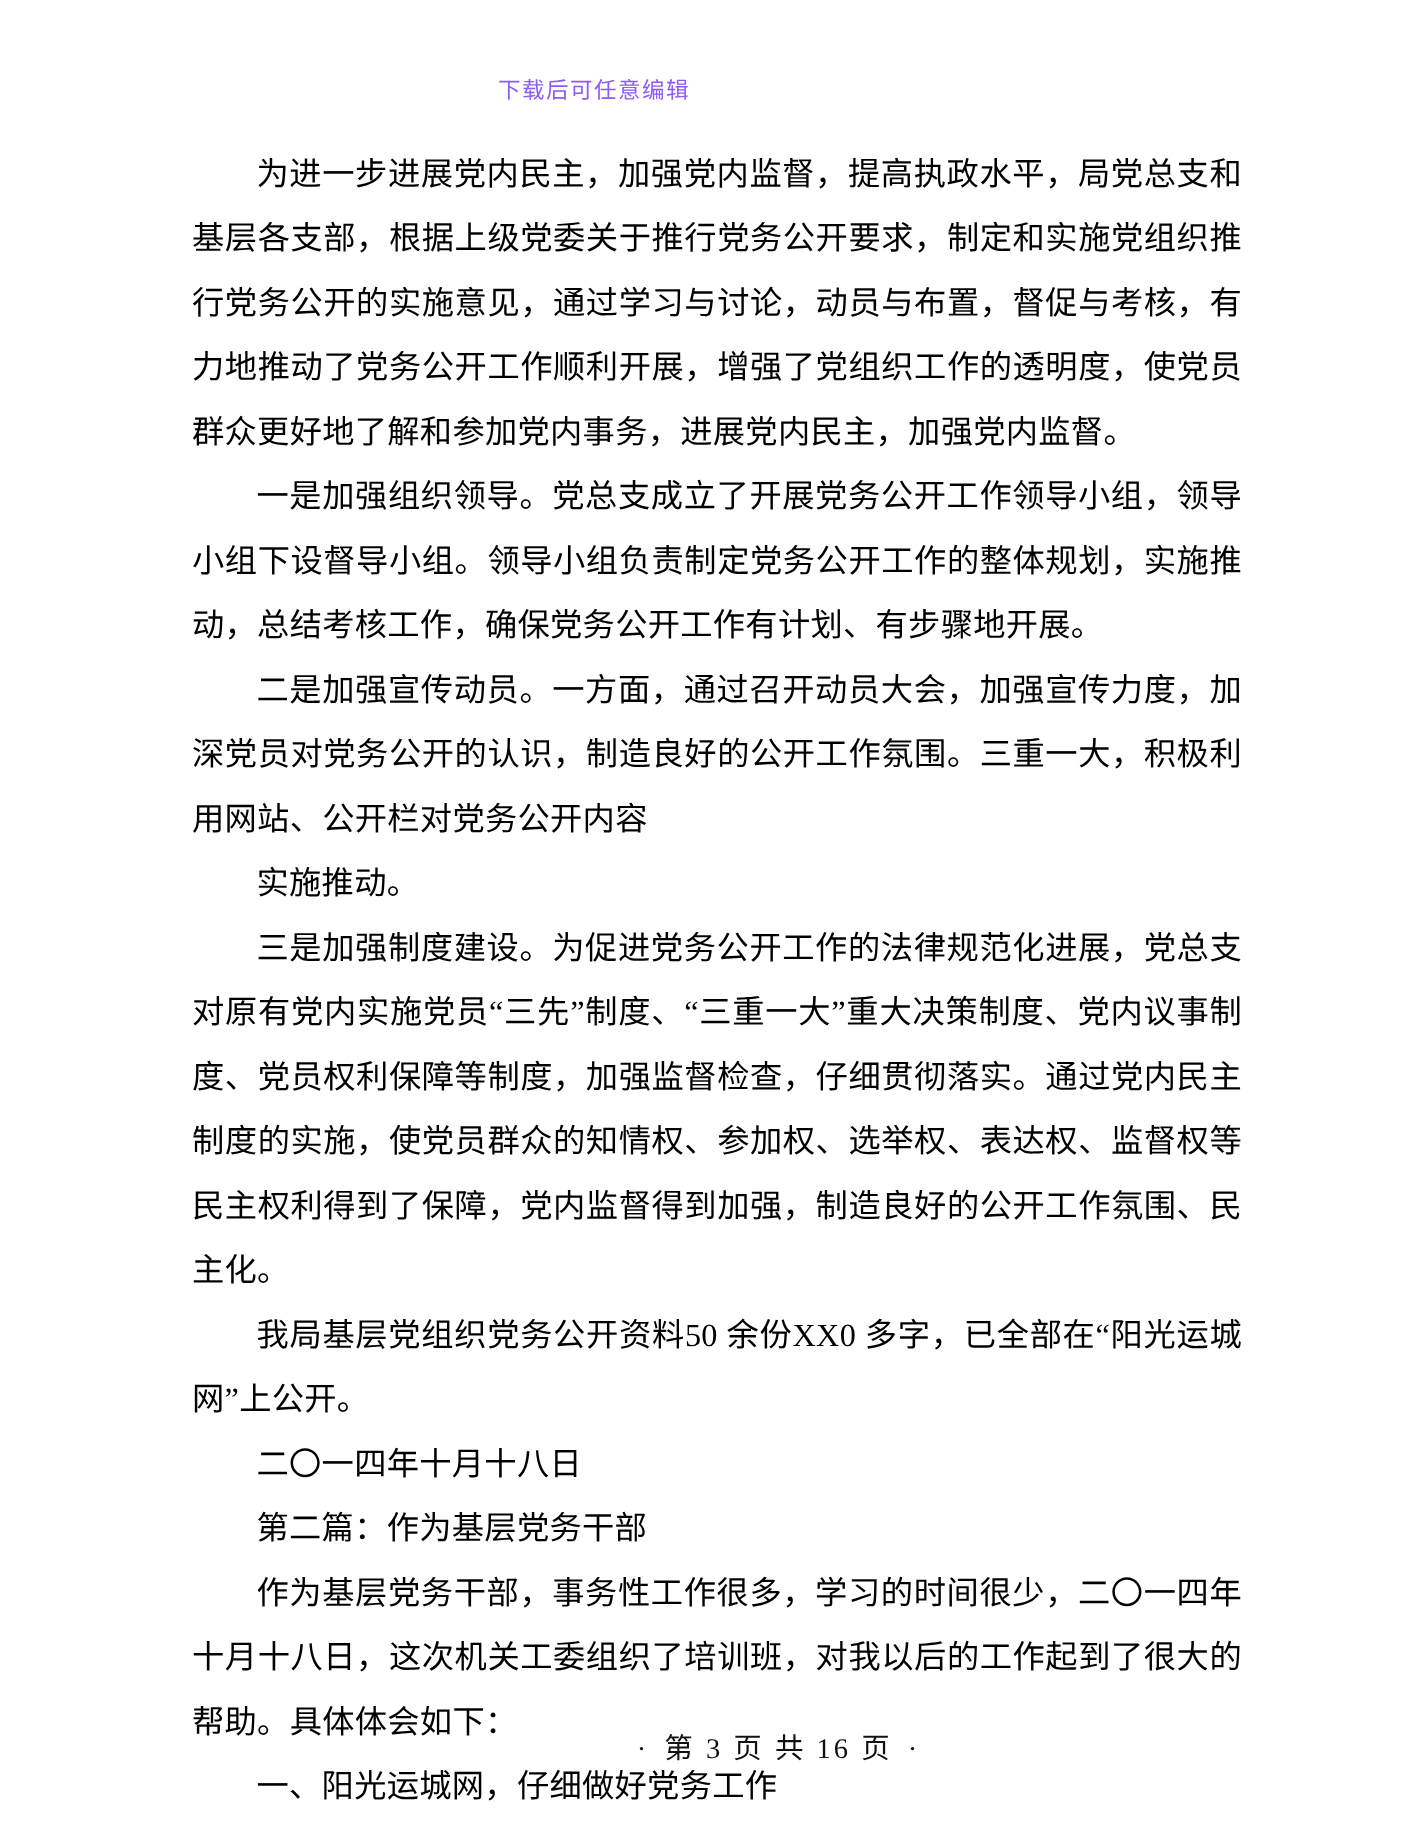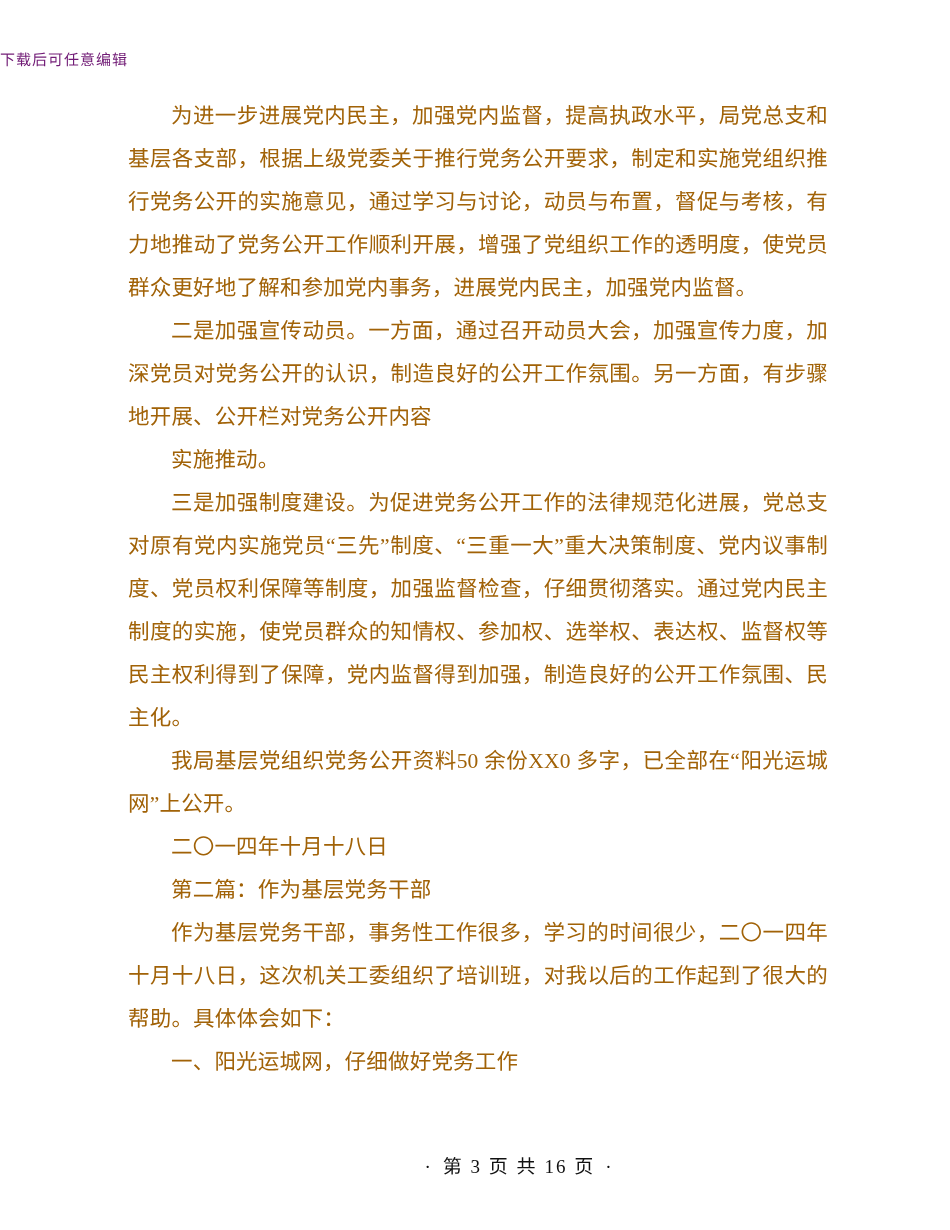--- a/index.html
+++ b/index.html
@@ -20,39 +20,40 @@
     width: 950px;
     height: 1230px;
     position: relative;
     box-sizing: border-box;
   }
   .header {
     position: absolute;
     top: 48px;
     left: 0;
     width: 792px;
+    text-align: center;
     font-size: 15px;
-    color: #701a75;
+    color: #8b5cf6;
     letter-spacing: 1px;
     font-family: "Liberation Serif", "DejaVu Serif", serif;
   }
   .content {
     position: absolute;
     top: 95px;
     left: 128px;
     width: 700px;
   }
   .para {
     font-size: 21.5px;
     line-height: 43px;
     text-align: justify;
     text-justify: inter-ideograph;
     margin: 0 0 0 0;
     letter-spacing: 0.2px;
-    color: #a16207;
+    color: #000000;
   }
   .para.indent {
     text-indent: 2em;
   }
   .footer {
     position: absolute;
     bottom: 52px;
     left: 0;
     width: 950px;
     text-align: center;
@@ -77,21 +78,22 @@
 </style>
 </head>
 <body>
 
 <div class="page">
 
   <div class="header">下载后可任意编辑</div>
 
   <div class="content">
     <p class="para indent">为进一步进展党内民主，加强党内监督，提高执政水平，局党总支和基层各支部，根据上级党委关于推行党务公开要求，制定和实施党组织推行党务公开的实施意见，通过学习与讨论，动员与布置，督促与考核，有力地推动了党务公开工作顺利开展，增强了党组织工作的透明度，使党员群众更好地了解和参加党内事务，进展党内民主，加强党内监督。</p>
-    <p class="para indent">二是加强宣传动员。一方面，通过召开动员大会，加强宣传力度，加深党员对党务公开的认识，制造良好的公开工作氛围。另一方面，有步骤地开展、公开栏对党务公开内容</p>
+    <p class="para indent">一是加强组织领导。党总支成立了开展党务公开工作领导小组，领导小组下设督导小组。领导小组负责制定党务公开工作的整体规划，实施推动，总结考核工作，确保党务公开工作有计划、有步骤地开展。</p>
+    <p class="para indent">二是加强宣传动员。一方面，通过召开动员大会，加强宣传力度，加深党员对党务公开的认识，制造良好的公开工作氛围。三重一大，积极利用网站、公开栏对党务公开内容</p>
     <p class="para indent">实施推动。</p>
     <p class="para indent">三是加强制度建设。为促进党务公开工作的法律规范化进展，党总支对原有党内实施党员“三先”制度、“三重一大”重大决策制度、党内议事制度、党员权利保障等制度，加强监督检查，仔细贯彻落实。通过党内民主制度的实施，使党员群众的知情权、参加权、选举权、表达权、监督权等民主权利得到了保障，党内监督得到加强，制造良好的公开工作氛围、民主化。</p>
     <p class="para indent">我局基层党组织党务公开资料50 余份XX0 多字，已全部在“阳光运城网”上公开。</p>
     <p class="para indent">二〇一四年十月十八日</p>
     <p class="para indent">第二篇：作为基层党务干部</p>
     <p class="para indent">作为基层党务干部，事务性工作很多，学习的时间很少，二〇一四年十月十八日，这次机关工委组织了培训班，对我以后的工作起到了很大的帮助。具体体会如下：</p>
     <p class="para indent">一、阳光运城网，仔细做好党务工作</p>
   </div>
 
   <div class="footer">

